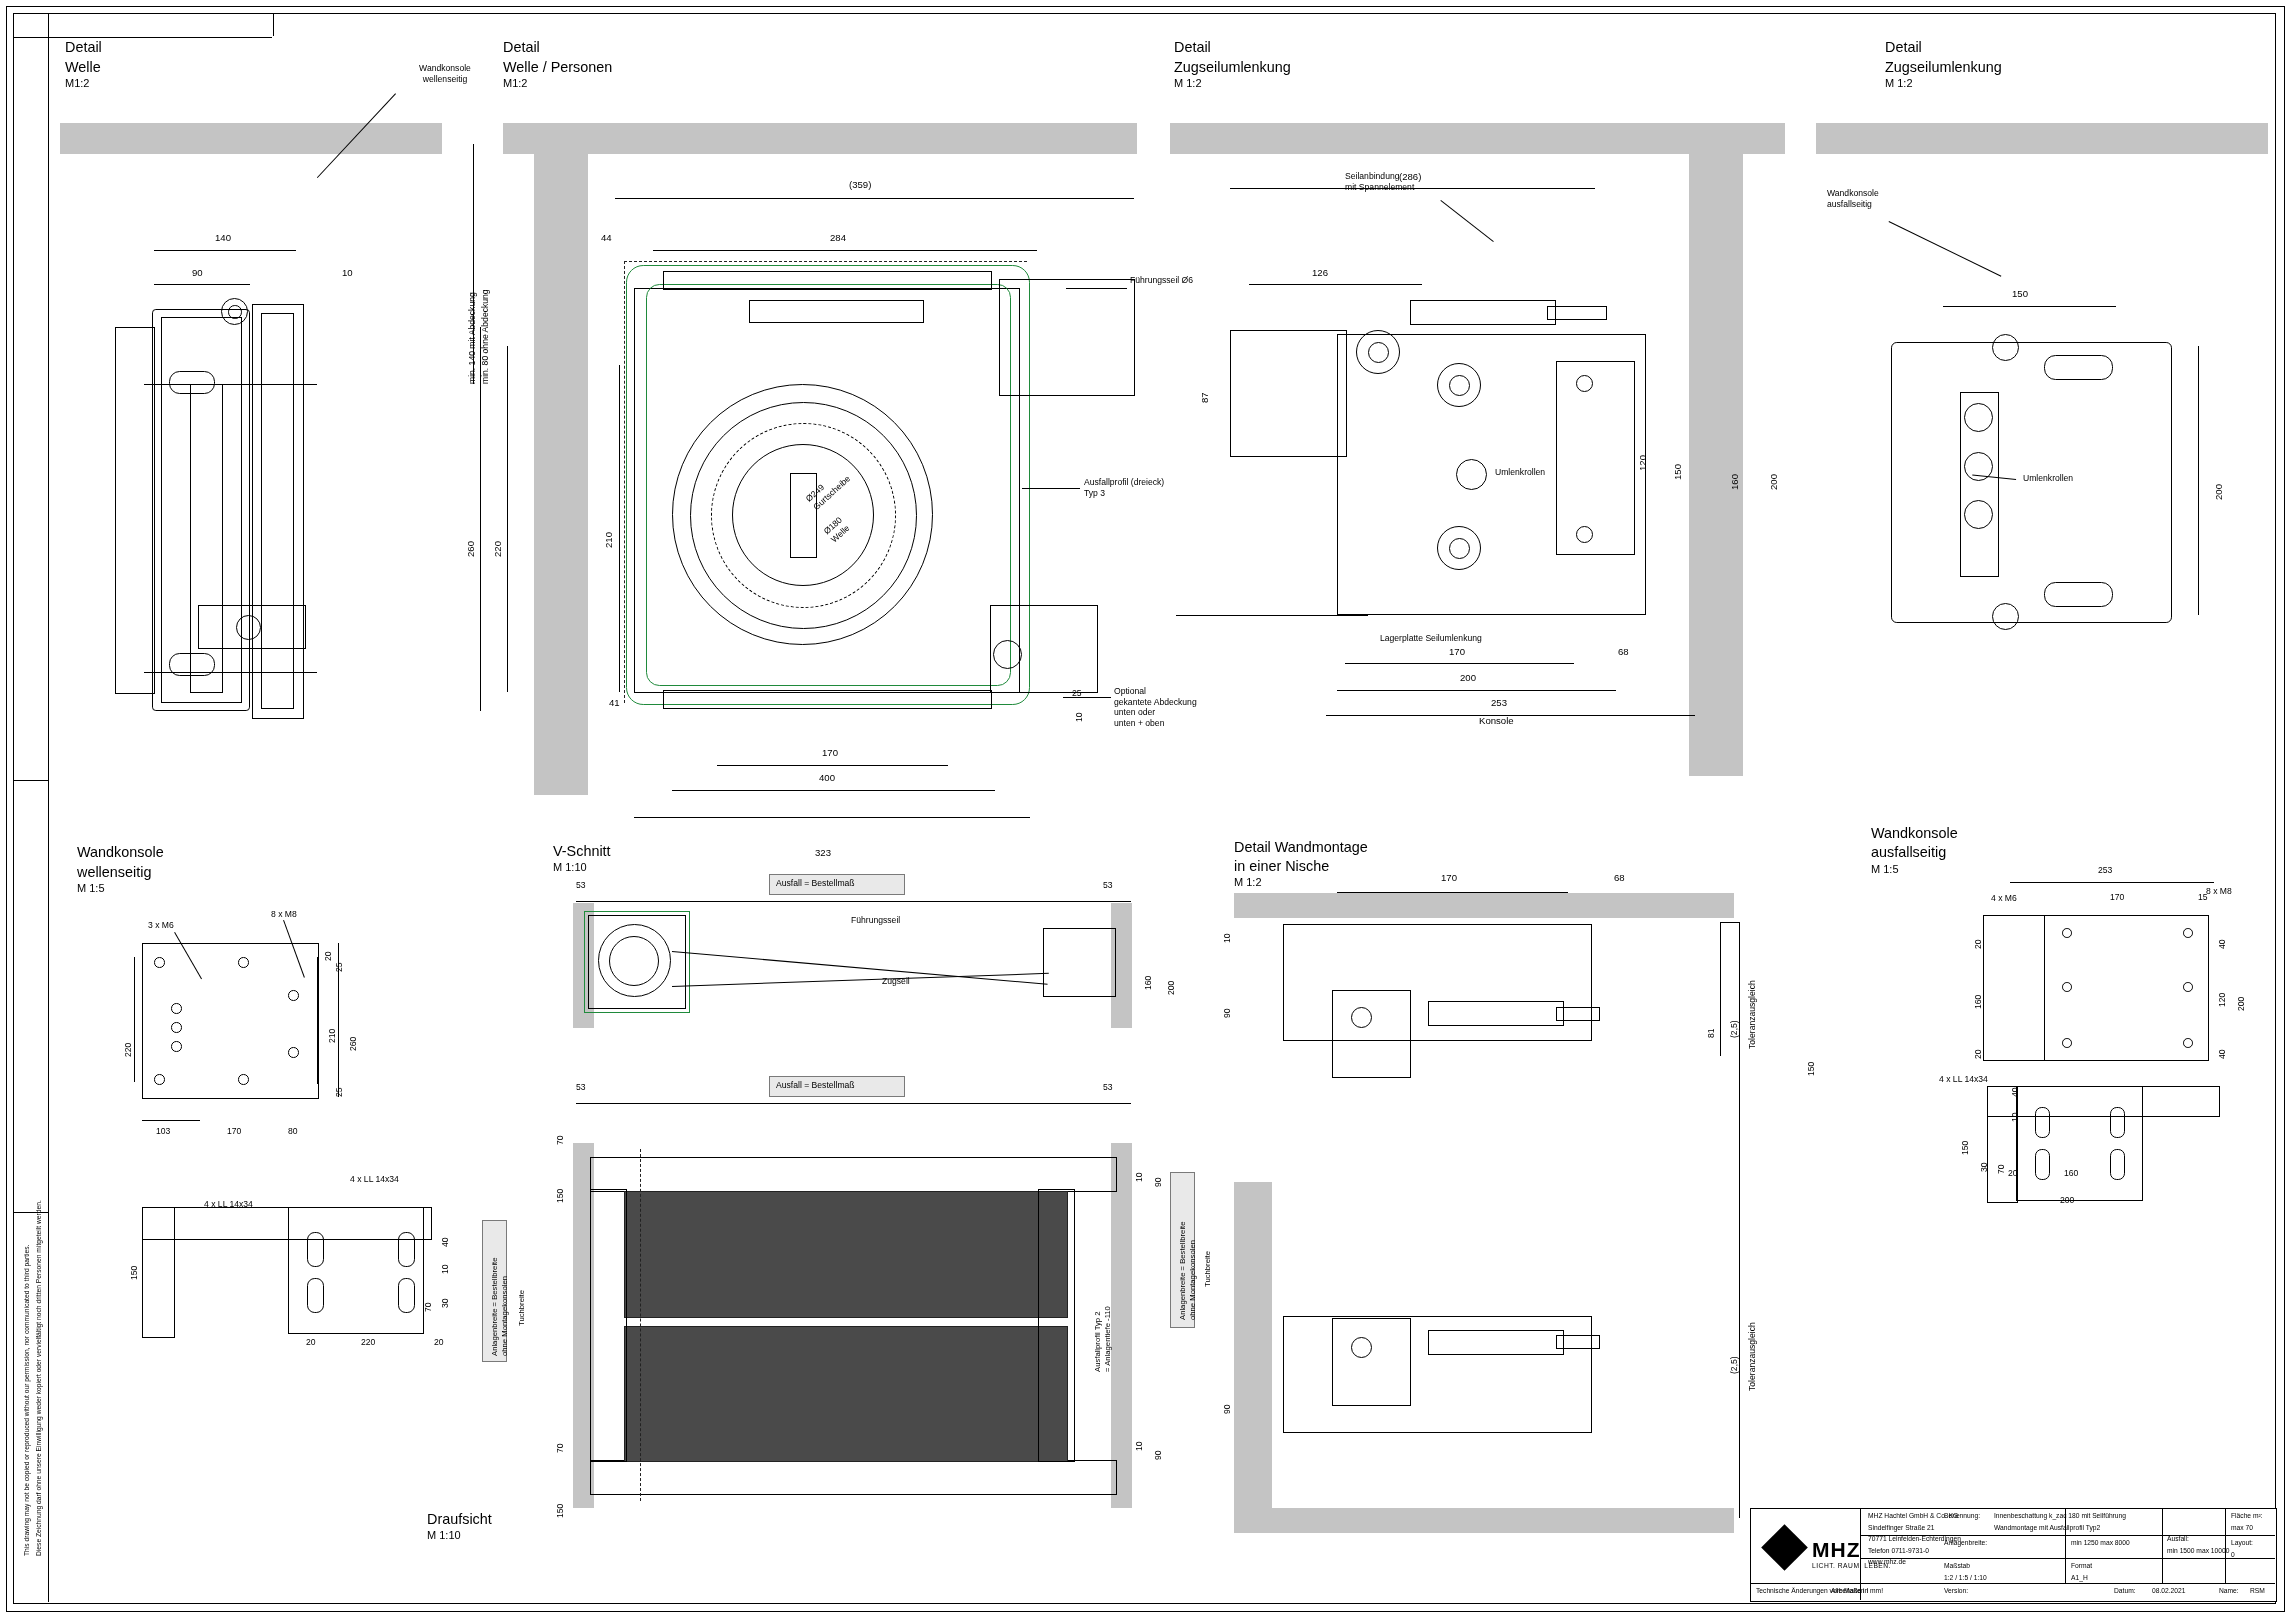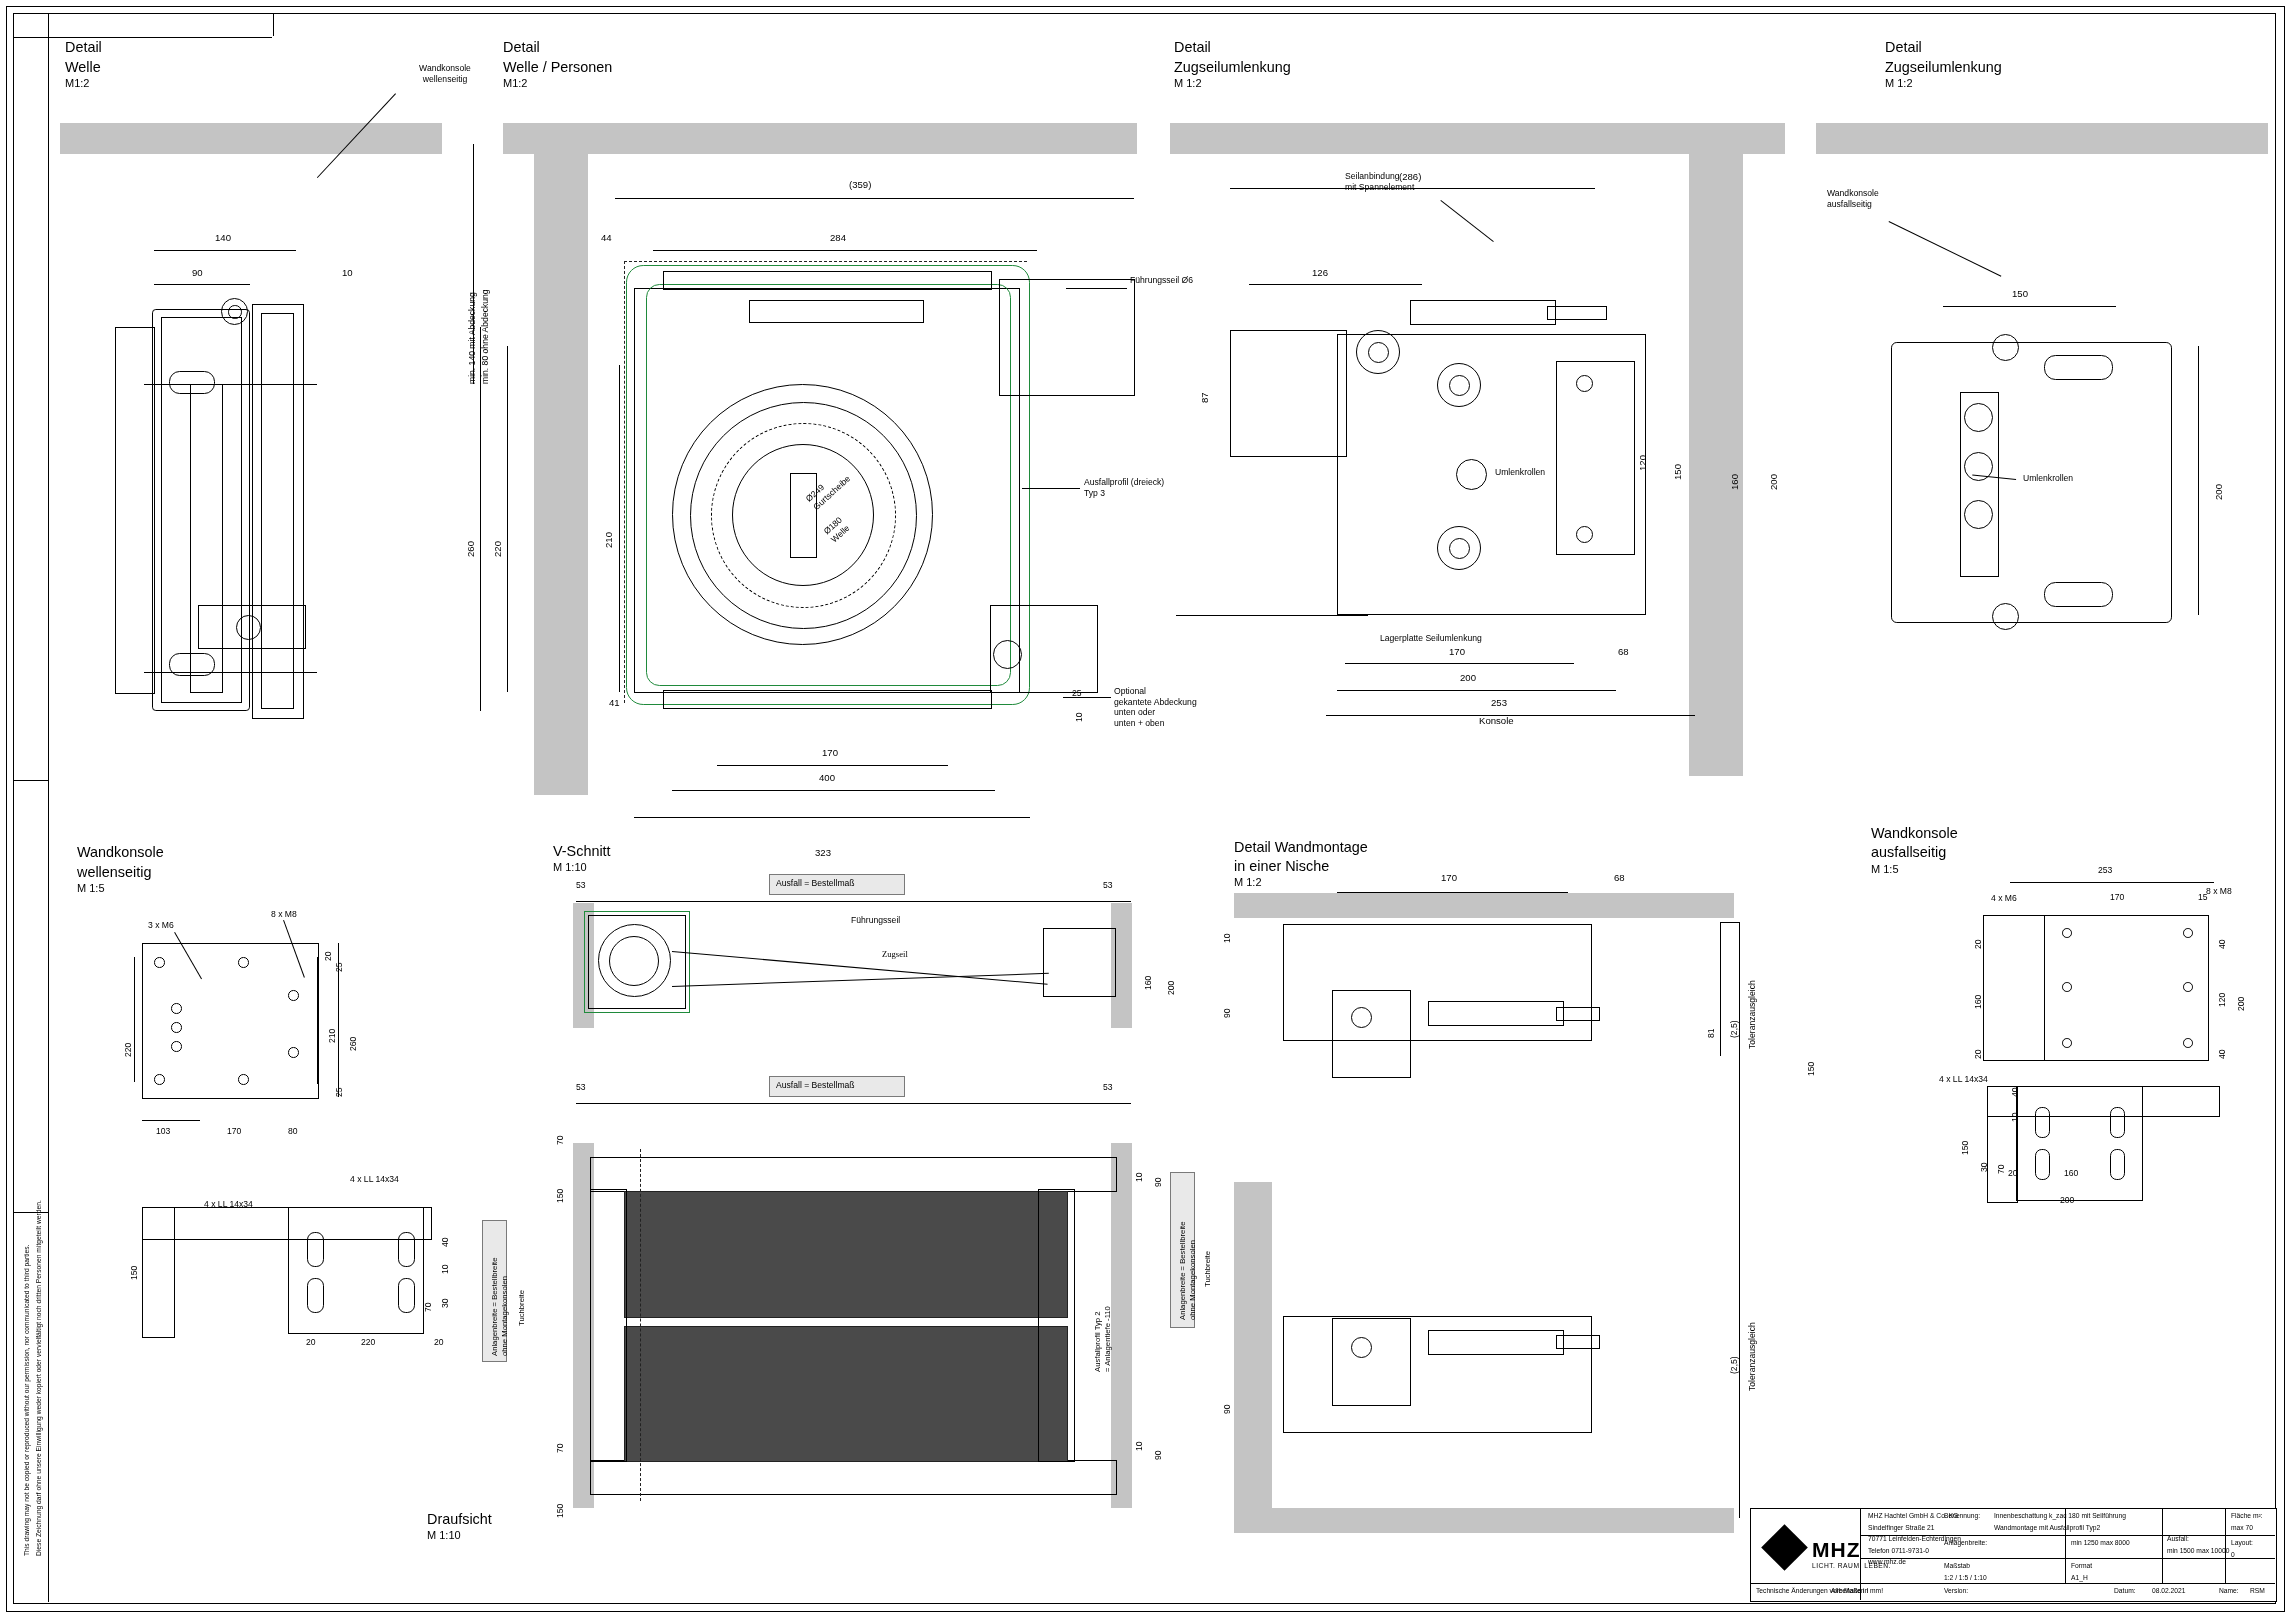--- a/index.html
+++ b/index.html
@@ -287,21 +287,21 @@
   <div class="dim" style="left:576px;top:901px;width:555px;"></div>
 
   <div class="circ" style="left:598px;top:924px;width:71px;height:71px;"></div>
   <div class="circ" style="left:609px;top:936px;width:48px;height:48px;"></div>
   <div class="box" style="left:588px;top:915px;width:96px;height:92px;"></div>
   <div class="green" style="left:584px;top:911px;width:104px;height:100px;"></div>
   <div class="box" style="left:1043px;top:928px;width:71px;height:67px;"></div>
   <div class="ln" style="left:672px;top:951px;width:377px;height:1px;transform:rotate(5deg);transform-origin:0 0;"></div>
   <div class="ln" style="left:672px;top:986px;width:377px;height:1px;transform:rotate(-2deg);transform-origin:0 0;"></div>
   <div class="txt t9" style="left:851px;top:915px;">Führungsseil</div>
-  <div class="txt t9" style="left:882px;top:949px;font-family:Liberation Serif, serif;">Zugseil</div>
+  <div class="txt t9" style="left:882px;top:976px;">Zugseil</div>
   <div class="txt t9 rot90" style="left:1143px;top:990px;">160</div>
   <div class="txt t9 rot90" style="left:1166px;top:995px;">200</div>
 
   <div class="boxg" style="left:769px;top:1076px;width:134px;height:19px;"></div>
   <div class="txt t9" style="left:776px;top:1080px;">Ausfall = Bestellmaß</div>
   <div class="txt t9" style="left:576px;top:1082px;">53</div>
   <div class="txt t9" style="left:1103px;top:1082px;">53</div>
   <div class="dim" style="left:576px;top:1103px;width:555px;"></div>
 
   <div class="wall" style="left:573px;top:1143px;width:21px;height:365px;"></div>

